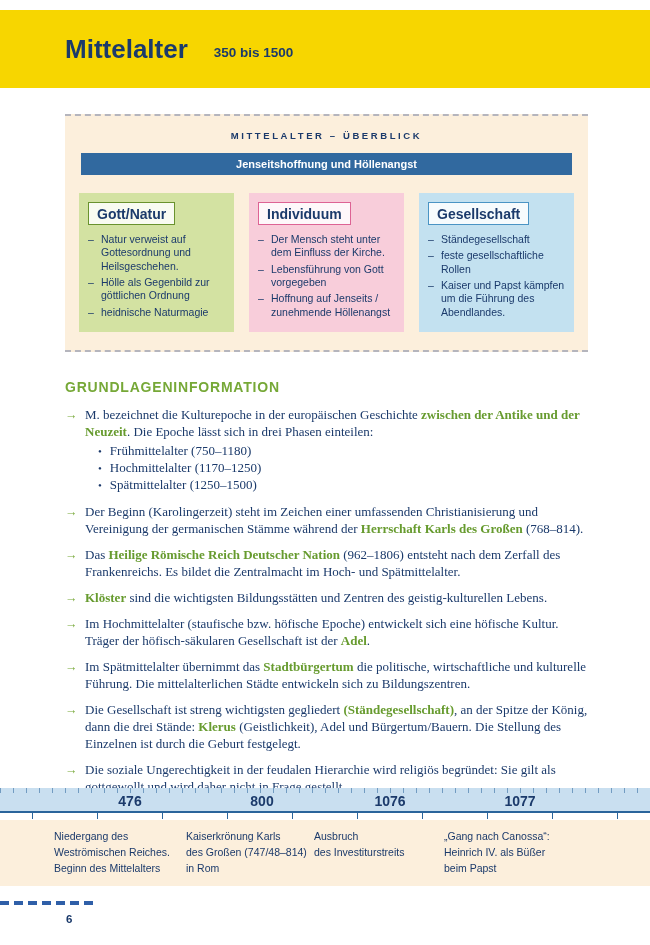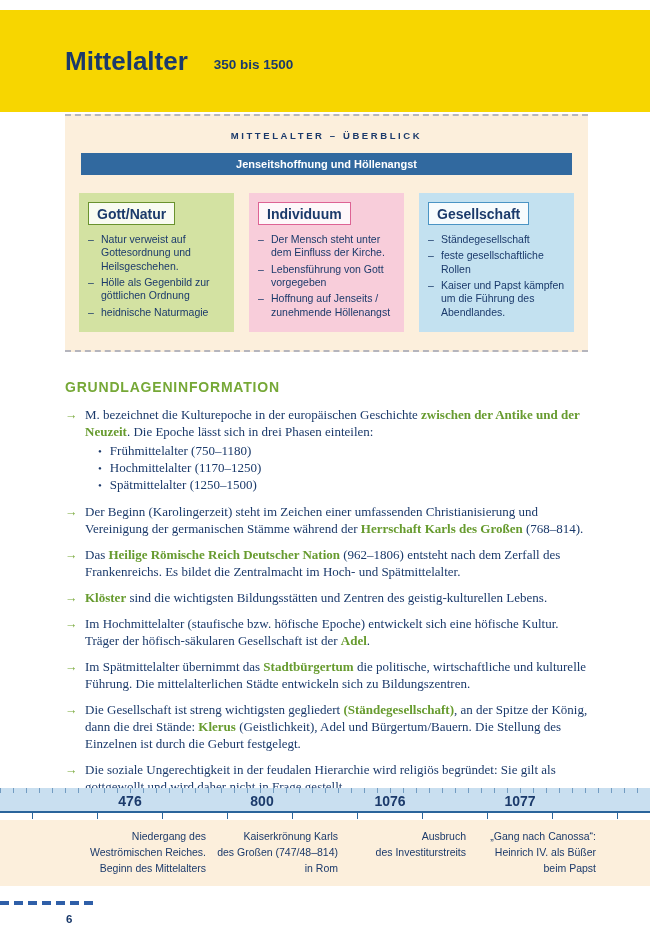--- a/index.html
+++ b/index.html
@@ -1,20 +1,20 @@
 <!DOCTYPE html>
 <html style="--banner_yellow: #f7d600; --navy: #1b3a6b; --green: #76a837; --highlight_green: #679b2f; --overview_bg: #fcefdc; --banner_blue: #31699f; --timeline_blue: #c9dff0; --timeline_line: #2a649b; --footer_blue: #2f5fa8; --dash_grey: #b5b5bd;"><head>
 <meta charset="utf-8">
 <style>
   html,body{margin:0;padding:0;background:#ffffff;}
   .page{position:relative;width:650px;height:945px;background:#fff;overflow:hidden;
         font-family:"Liberation Sans",sans-serif;color:var(--navy,#1b3a6b);}
 
   
-  .banner{position:absolute;top:10px;left:0;right:0;height:102px;
+  .banner{position:absolute;top:10px;left:0;right:0;height:78px;
           background:var(--banner_yellow,#f7d600);
           display:flex;align-items:baseline;padding-left:65px;box-sizing:border-box;}
   .banner .title{font-size:26px;font-weight:bold;color:var(--navy,#1b3a6b);
                  margin:0;align-self:center;line-height:78px;}
   .banner .subtitle{font-size:13.5px;font-weight:bold;color:var(--navy,#1b3a6b);
                     margin-left:26px;align-self:center;padding-top:6px;}
 
   
   .content{position:absolute;top:114px;left:65px;right:62px;}
 
@@ -56,21 +56,21 @@
           border-bottom:2.5px solid var(--timeline_line,#2a649b);}
   .tl-bar::before{content:"";position:absolute;top:0;left:0;right:0;height:5px;
           background:repeating-linear-gradient(to right,rgba(42,100,155,.55) 0 1px,transparent 1px 13px);}
   .tl-year{position:absolute;top:5px;transform:translateX(-50%);
            font-size:14px;font-weight:bold;color:var(--navy,#1b3a6b);}
   .tl-ticks{position:relative;height:7px;background:#fff;}
   .tl-ticks::before{content:"";position:absolute;top:0;left:0;right:0;height:6px;
           background:repeating-linear-gradient(to right,transparent 0 32px,var(--timeline_line,#2a649b) 32px 33px,transparent 33px 65px);}
   .tl-desc{position:relative;height:66px;background:var(--overview_bg,#fcefdc);}
   .tl-desc-item{position:absolute;top:9px;transform:translateX(-50%);width:152px;
-                text-align:right;font-size:10.5px;line-height:1.5;
+                text-align:left;font-size:10.5px;line-height:1.5;
                 color:var(--navy,#1b3a6b);white-space:pre-line;}
   .tl-pos0{left:130px;} .tl-pos1{left:262px;} .tl-pos2{left:390px;} .tl-pos3{left:520px;}
 
   
   .footer-dashes{position:absolute;top:901px;left:0;width:97px;height:3.5px;
           background:repeating-linear-gradient(to right,var(--footer_blue,#2f5fa8) 0 9px,transparent 9px 14px);}
   .page-num{position:absolute;top:913px;left:66px;font-size:11.5px;font-weight:bold;
             color:var(--navy,#1b3a6b);}
 </style>
 </head>

